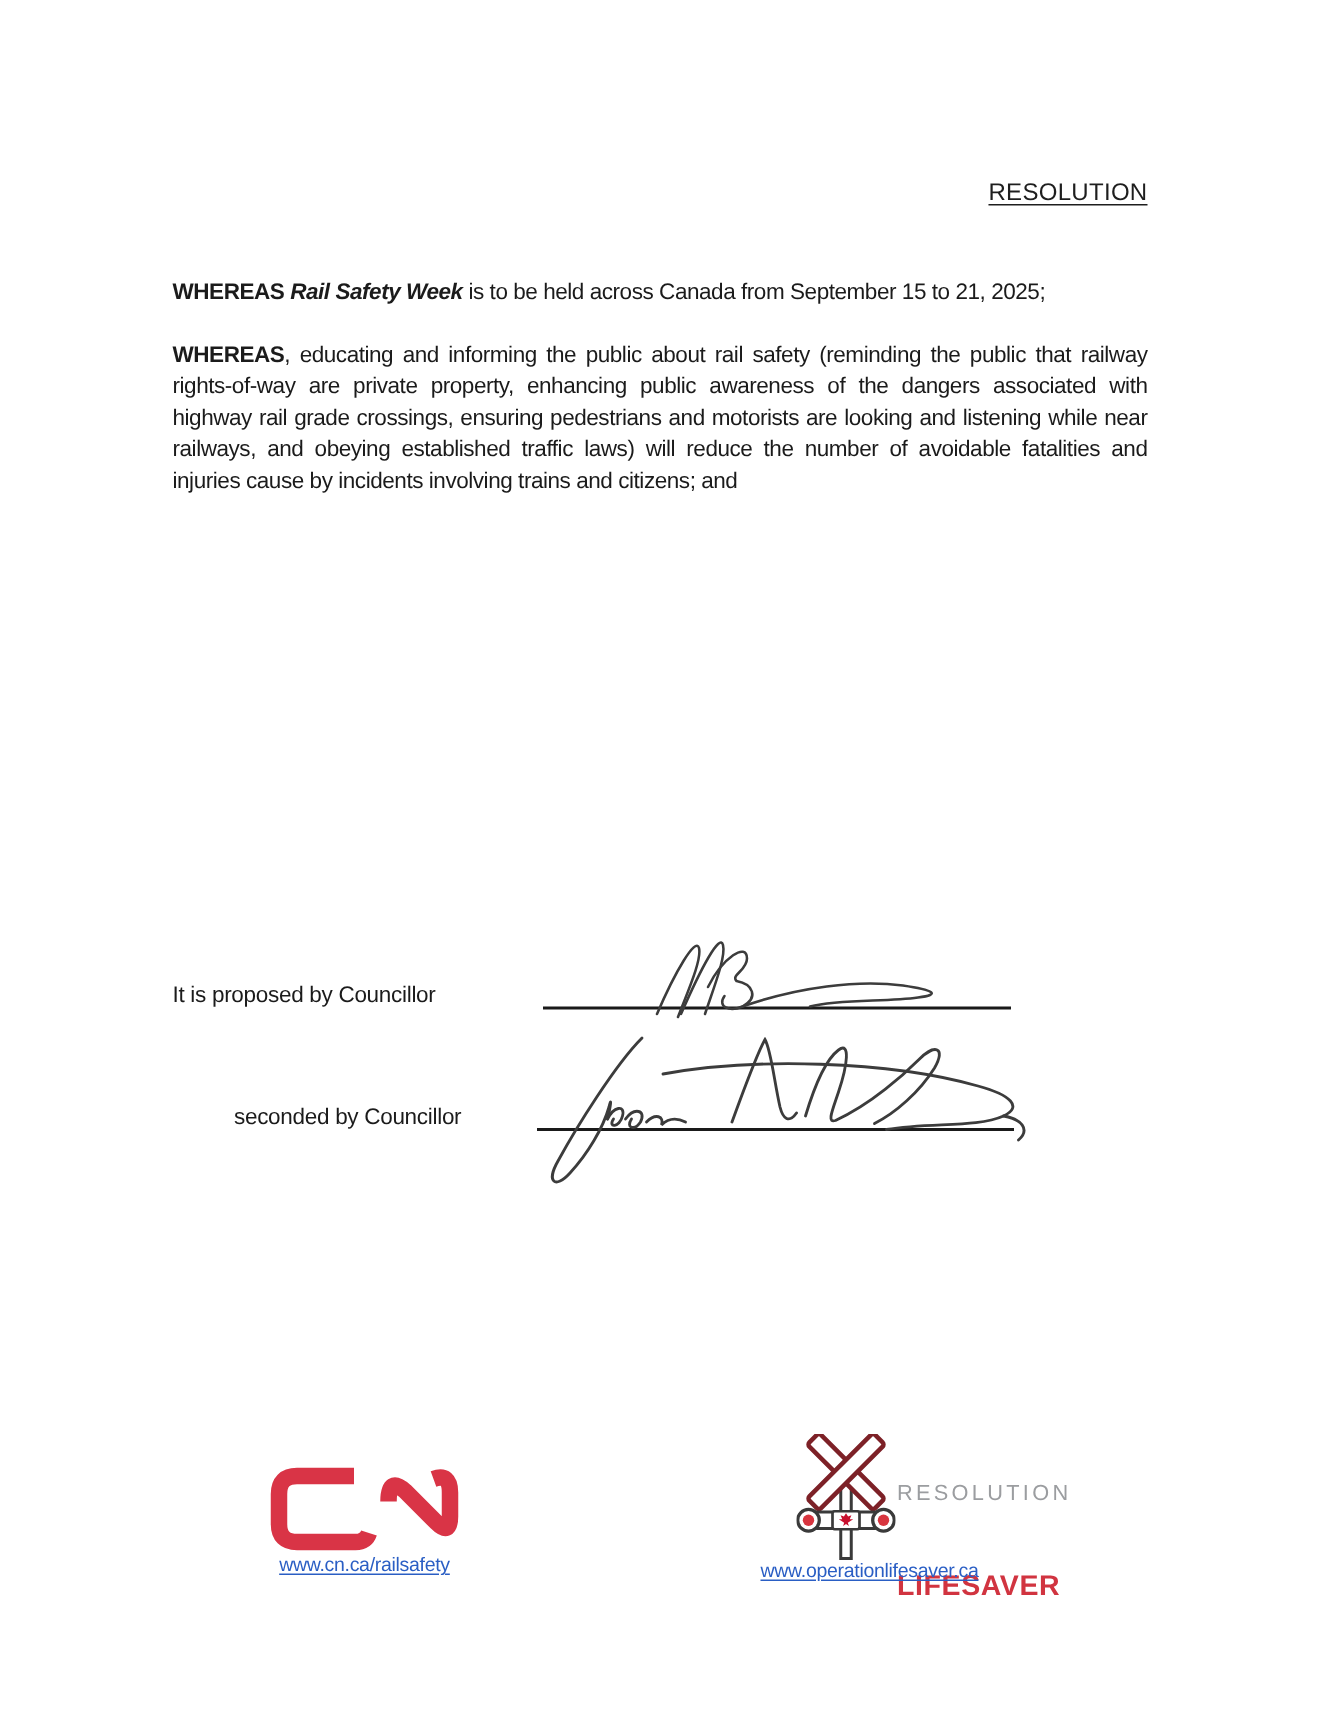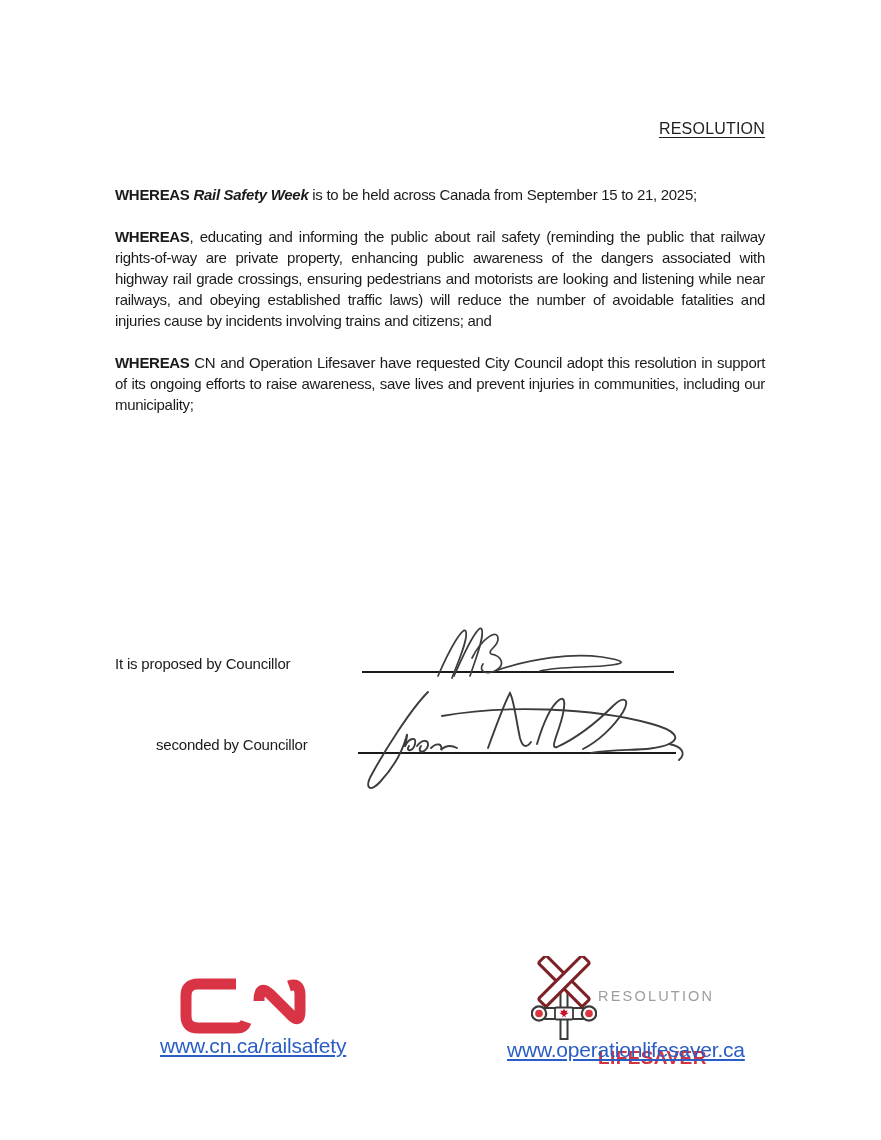--- a/index.html
+++ b/index.html
@@ -57,21 +57,21 @@
   .sig-svg.sig1 { left: 420px; top: 616px; }
   .sig-svg.sig2 { left: 350px; top: 676px; }
   .resolved {
     position: absolute;
     left: 112px;
     top: 811px;
     width: 656px;
   }
   .footer-cn-logo { position: absolute; left: 179px; top: 977px; }
   .footer-link {
-    font-size: 21px;
+    font-size: 13px;
     letter-spacing: -0.2px;
     color: #2a5ec4;
     text-decoration: underline;
     text-underline-offset: 2px;
     cursor: pointer;
     white-space: nowrap;
   }
   .cn-link-wrap { position: absolute; left: 160px; top: 1034px; width: 166px; text-align: center; }
   .ol-crossbuck { position: absolute; left: 531px; top: 956px; }
   .ol-words { position: absolute; left: 598px; top: 989px; }
@@ -95,21 +95,20 @@
 </head>
 <body>
 
 <div class="page">
 
   <div class="content">
     <div class="doc-title">RESOLUTION</div>
 
     <p class="par first"><span style="font-weight: 700;">WHEREAS </span><span style="font-weight: 700; font-style: italic;">Rail Safety Week</span><span> is to be held across Canada from September 15 to 21, 2025;</span></p>
     <p class="par"><span style="font-weight: 700;">WHEREAS</span><span>, educating and informing the public about rail safety (reminding the public that railway rights-of-way are private property, enhancing public awareness of the dangers associated with highway rail grade crossings, ensuring pedestrians and motorists are looking and listening while near railways, and obeying established traffic laws) will reduce the number of avoidable fatalities and injuries cause by incidents involving trains and citizens; and</span></p>
-    <p class="par"><span style="font-weight: 700;">WHEREAS</span><span> CN and Operation Lifesaver have requested City Council adopt this resolution in support of its ongoing efforts to raise awareness, save lives and prevent injuries in communities, including our municipality;</span></p>
   </div>
 
   <span class="sig-label proposed">It is proposed by Councillor</span>
   <div class="sig-line line1"></div>
   <svg class="sig-svg sig1" width="235" height="64" viewBox="0 0 235 64" fill="none">
     <g stroke="#3c3c3c" stroke-width="1.7" fill="none" stroke-linecap="round">
       <path d="M18 60 C 30 32, 44 8, 46 16 C 48 24, 38 46, 32 62"></path>
       <path d="M34 60 C 48 28, 60 6, 62 14 C 64 22, 56 42, 50 60"></path>
       <path d="M52 42 C 62 22, 78 12, 78 23 C 78 31, 67 34, 71 38 C 82 40, 86 49, 75 55 C 66 59, 58 55, 63 48"></path>
       <path d="M75 55 C 112 42, 152 37, 182 41 C 202 44, 208 47, 192 49 C 171 52, 140 50, 120 55"></path>

